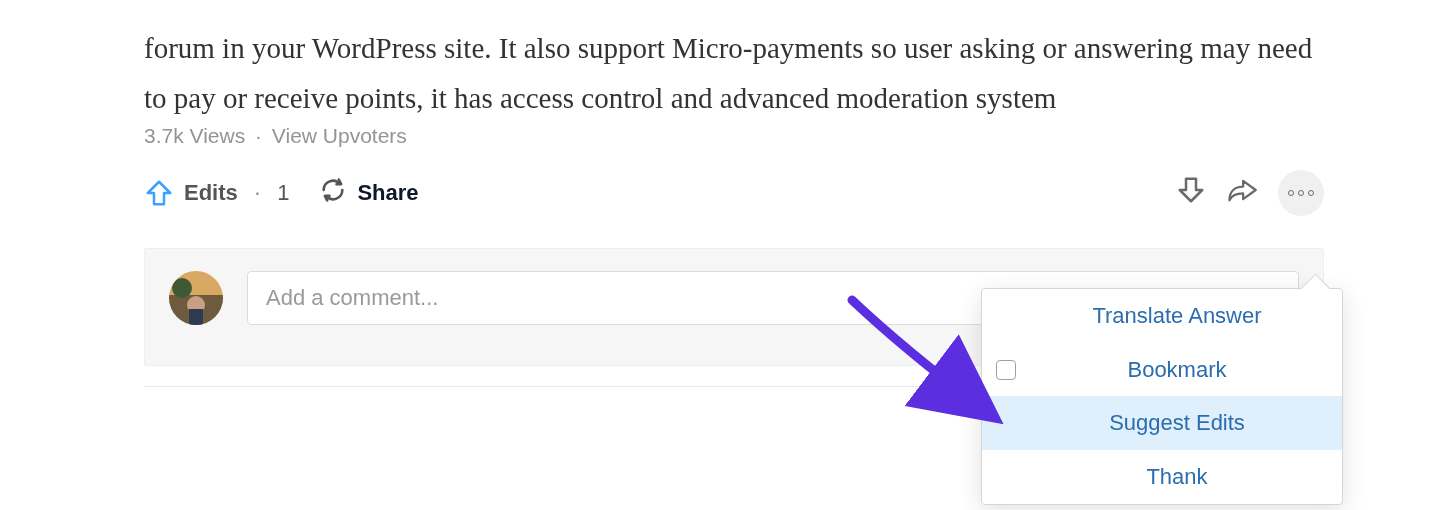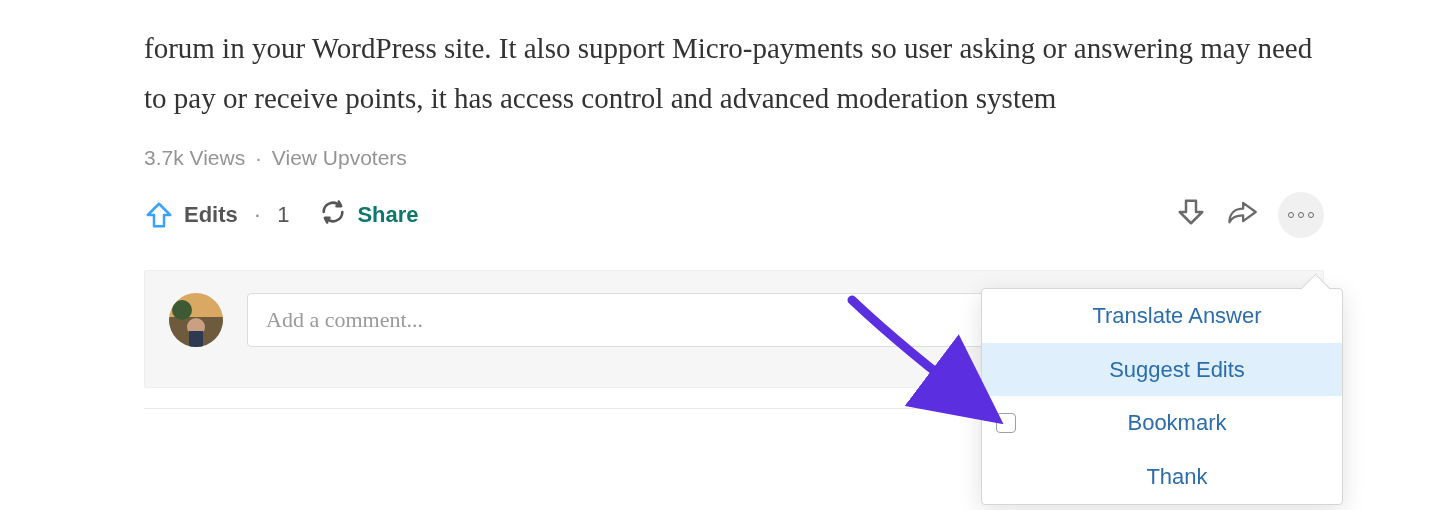--- a/index.html
+++ b/index.html
@@ -18,21 +18,20 @@
     top:24px;
     width:1180px;
   }
   .answer-text{
     font-size:29px;
     line-height:1.72;
     color:#333;
     font-family:Georgia,"Times New Roman",serif;
   }
   .meta-row{
-    margin-top:22px;
     font-family:-apple-system,BlinkMacSystemFont,"Helvetica Neue",Arial,sans-serif;
     font-size:21px;
     color:#949494;
   }
   .meta-row .dot{margin:0 4px;}
   .meta-link{cursor:pointer;}
   .action-row{
     margin-top:22px;
     display:flex;
     align-items:center;
@@ -43,21 +42,21 @@
   }
   .upvote{
     display:flex;align-items:center;gap:10px;cursor:pointer;
   }
   .upvote svg{display:block;}
   .upvote-label{color:#555;font-weight:600;}
   .upvote-count{color:#555;}
   .action-dot{margin:0 6px;color:#888;}
   .share{
     margin-left:30px;display:flex;align-items:center;gap:10px;cursor:pointer;
-    color:#0f766e;font-weight:600;
+    color:#0f172a;font-weight:600;
   }
   .right-actions{
     margin-left:auto;display:flex;align-items:center;gap:20px;
     padding-right:0px;
   }
   .icon-btn{cursor:pointer;display:flex;align-items:center;justify-content:center;}
   .more-btn{
     width:46px;height:46px;border-radius:23px;background:#f0f0f0;
     display:flex;align-items:center;justify-content:center;cursor:pointer;
     position:relative;
@@ -74,21 +73,21 @@
     padding:22px 24px 40px 24px;
     display:flex;align-items:center;gap:24px;
   }
   .avatar{
     width:54px;height:54px;border-radius:50%;overflow:hidden;flex:0 0 auto;
   }
   .avatar svg{display:block;width:54px;height:54px;}
   .comment-input{
     flex:1 1 auto;height:54px;border:1px solid #dcdcdc;border-radius:4px;
     background:#fff;padding:0 18px;font-size:22px;
-    font-family:Liberation Serif, serif;
+    font-family:Liberation Sans, sans-serif;
     color:#333;box-sizing:border-box;
   }
   .comment-input::placeholder{color:#9a9a9a;}
   .sep{
     margin-top:20px;border-top:1px solid #e8e8e8;height:1px;
   }
   
   .menu{
     position:absolute;
     left:981px;
@@ -198,26 +197,26 @@
     <input class="comment-input" type="text" placeholder="Add a comment..." style="">
   </div>
 
   <div class="sep"></div>
 </div>
 
 <div class="menu">
   <div class="menu-item">
     <span>Translate Answer</span>
   </div>
-  <div class="menu-item hl">
-    <span>Suggest Edits</span>
-  </div>
   <div class="menu-item">
     <span class="menu-check"></span>
     <span>Bookmark</span>
+  </div>
+  <div class="menu-item hl">
+    <span>Suggest Edits</span>
   </div>
   <div class="menu-item">
     <span>Thank</span>
   </div>
 </div>
 
 <svg class="annotation-arrow" width="1450" height="510">
   <defs>
     <marker id="arrhead" markerWidth="10" markerHeight="10" refX="7" refY="5" orient="auto">
       <path d="M0,0 L10,5 L0,10 Z" fill="#5b2fe0"></path>

